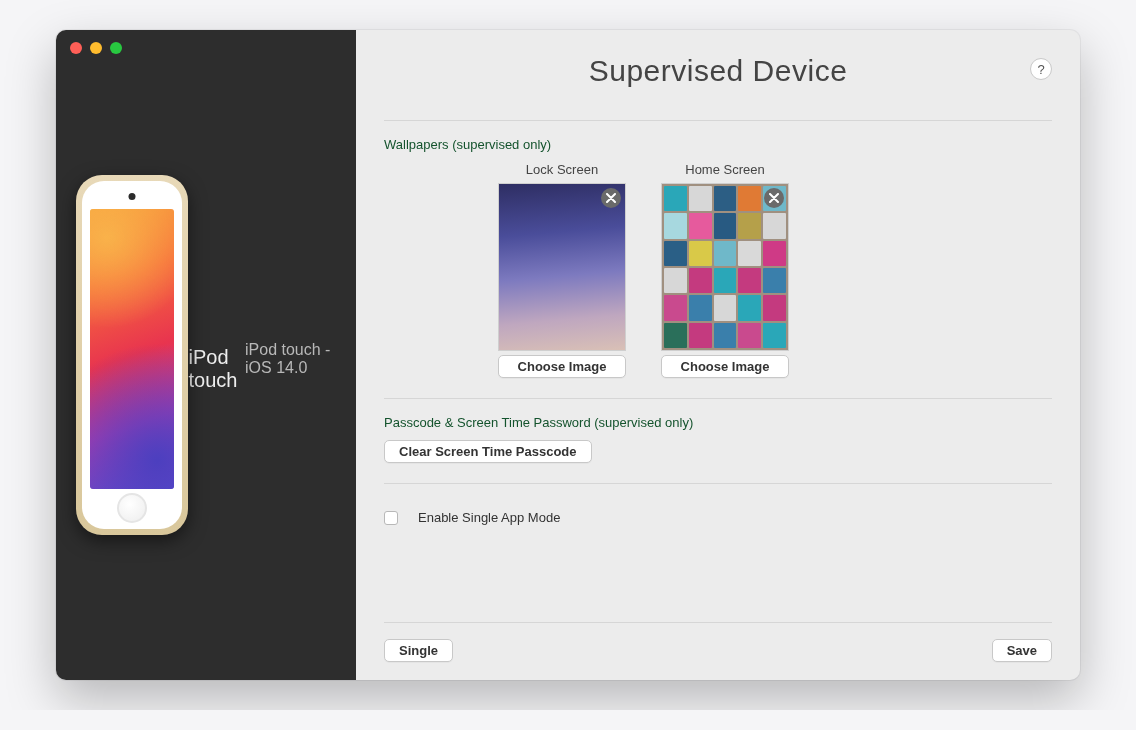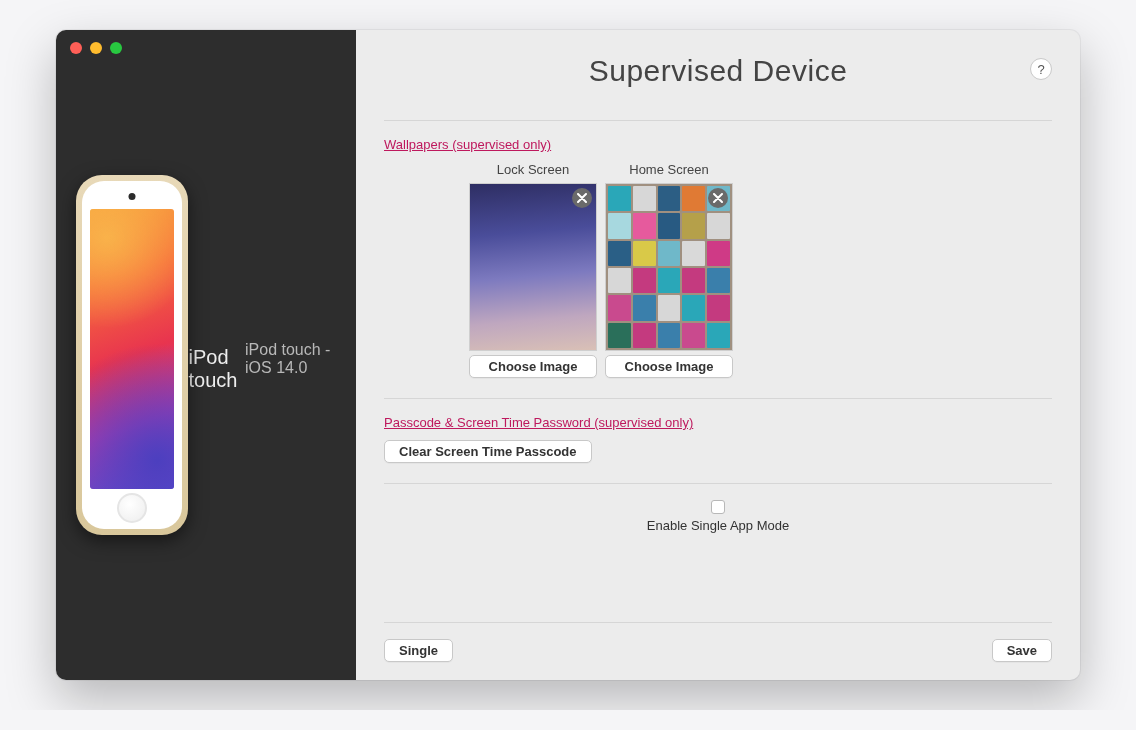--- a/index.html
+++ b/index.html
@@ -126,34 +126,33 @@
     border: 1px solid #c9c9c9;
     background: #fff;
     font-size: 13px; color:#555;
     display:flex; align-items:center; justify-content:center;
     cursor: pointer;
   }
 
   .section { padding-top: 16px; }
   .section-label {
     font-size: 13px;
-    color: #be185d;
-    text-decoration: underline;
+    color: #14532d;
   }
   .divider {
     border: none; border-top: 1px solid #d6d6d6;
     margin-top: 20px;
   }
 
   
   .wallpapers-row {
     display: flex;
-    gap: 8px;
+    gap: 35px;
     margin-top: 10px;
-    margin-left: 85px;
+    margin-left: 114px;
   }
   .wp-col { display:flex; flex-direction:column; align-items:center; }
   .wp-title { font-size: 13px; color:#444; margin-bottom:6px; }
   .wp-thumb {
     width: 128px; height: 168px;
     border: 1px solid #cfcfcf;
     position: relative;
     overflow: hidden;
   }
   .wp-lock {
@@ -187,21 +186,21 @@
     font-size: 13px;
     color: #333;
     cursor: pointer;
     box-shadow: 0 1px 0 rgba(0,0,0,0.03);
     font-weight: bold;
   }
   .wp-choose { width: 128px; margin-top: 4px; }
 
   .btn-row { display:flex; flex-wrap:wrap; gap:10px; margin-top:10px; }
 
-  .checkbox-row { display:flex; align-items:center; gap:4px; margin-top:0; font-size:13px; color:#333;flex-direction:column; }
+  .checkbox-row { display:flex; align-items:center; gap:20px; margin-top:10px; font-size:13px; color:#333; }
   .checkbox {
     width:14px; height:14px; border:1px solid #b8b8b8; border-radius:3px;
     background:#fff;
   }
 
   .footer {
     margin-top:auto;
     padding-top:16px;
     border-top: 1px solid #d6d6d6;
     display:flex; justify-content:space-between;

